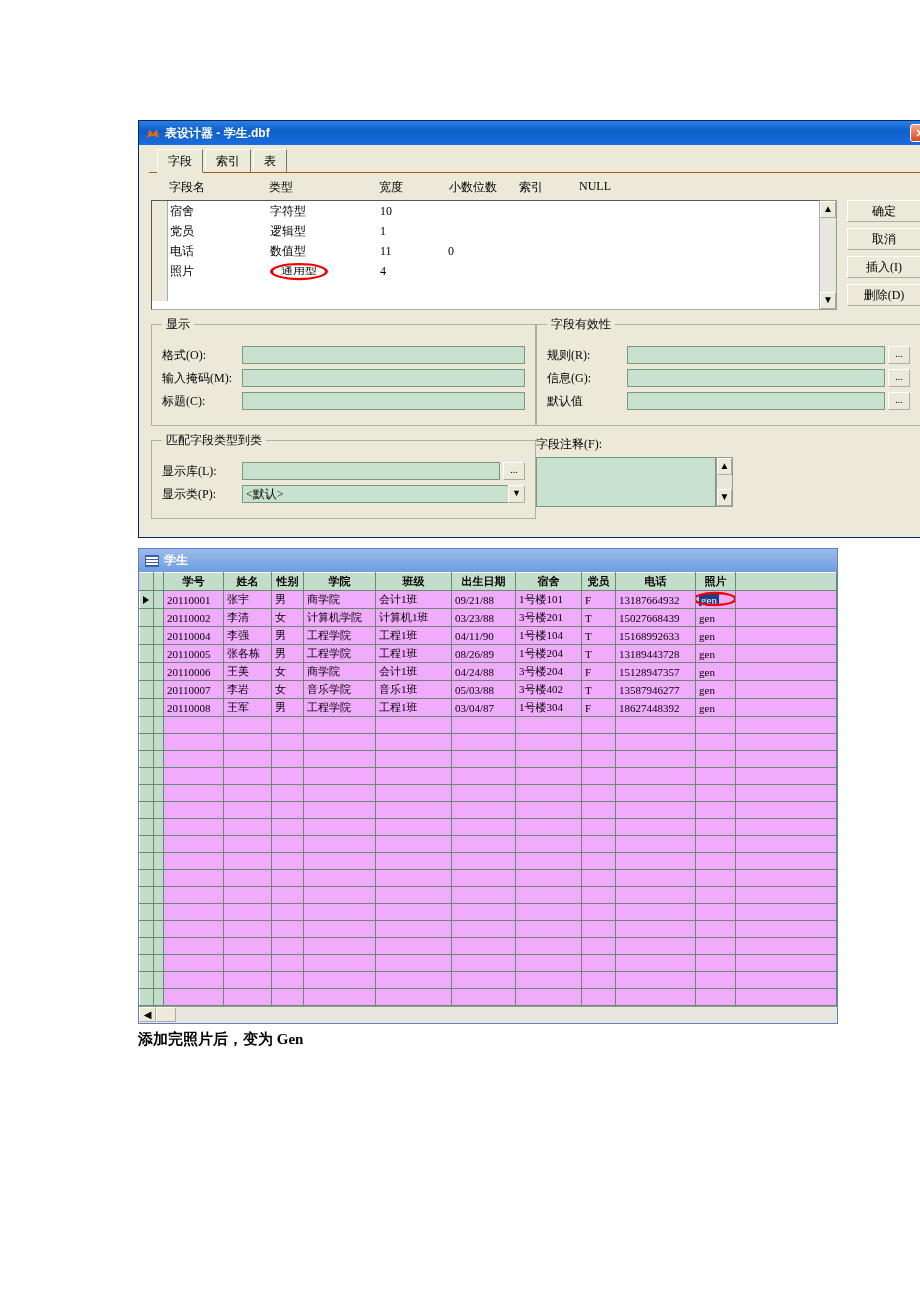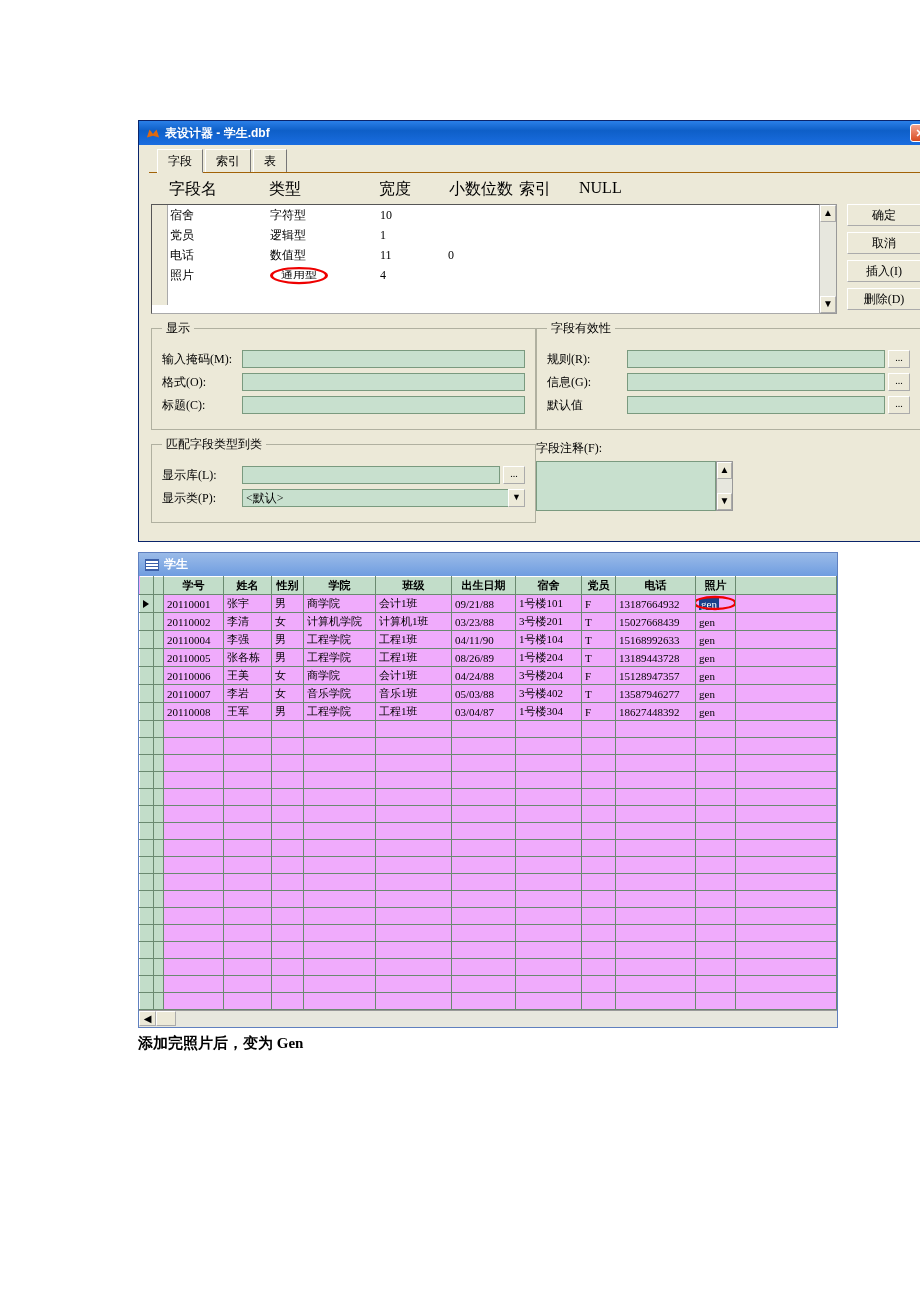--- a/index.html
+++ b/index.html
@@ -49,21 +49,21 @@
     margin-right: 2px;
     position: relative;
   }
   .tab.active { border-bottom:1px solid #ece9d8; margin-bottom:-1px; z-index:2;}
   .tab-content { padding: 4px 2px 8px 2px; }
 
   
   .field-header {
     display: grid;
     grid-template-columns: 18px 100px 110px 70px 70px 60px 60px;
-    font-size: 16px; padding: 2px 0 4px 0;
+    font-size: 12px; padding: 2px 0 4px 0;
   }
   .field-header span { text-align:left; }
 
   .field-grid-wrap { display:flex; }
   .field-grid {
     flex:1;
     border: 1px inset #aaa;
     background:#fff;
     height: 110px;
   }
@@ -283,25 +283,25 @@
             <button class="win-btn">插入(I)</button>
             <button class="win-btn">删除(D)</button>
           </div>
         </div>
 
         <div class="lower-flex">
           <div class="lower-left">
             <fieldset class="grp">
               <legend>显示</legend>
               <div class="form-row">
+                <label>格式(O):</label>
+                <div class="txt-input"></div>
+              </div>
+              <div class="form-row">
                 <label>输入掩码(M):</label>
-                <div class="txt-input"></div>
-              </div>
-              <div class="form-row">
-                <label>格式(O):</label>
                 <div class="txt-input"></div>
               </div>
               <div class="form-row">
                 <label>标题(C):</label>
                 <div class="txt-input"></div>
               </div>
             </fieldset>
 
             <fieldset class="grp">
               <legend>匹配字段类型到类</legend>

